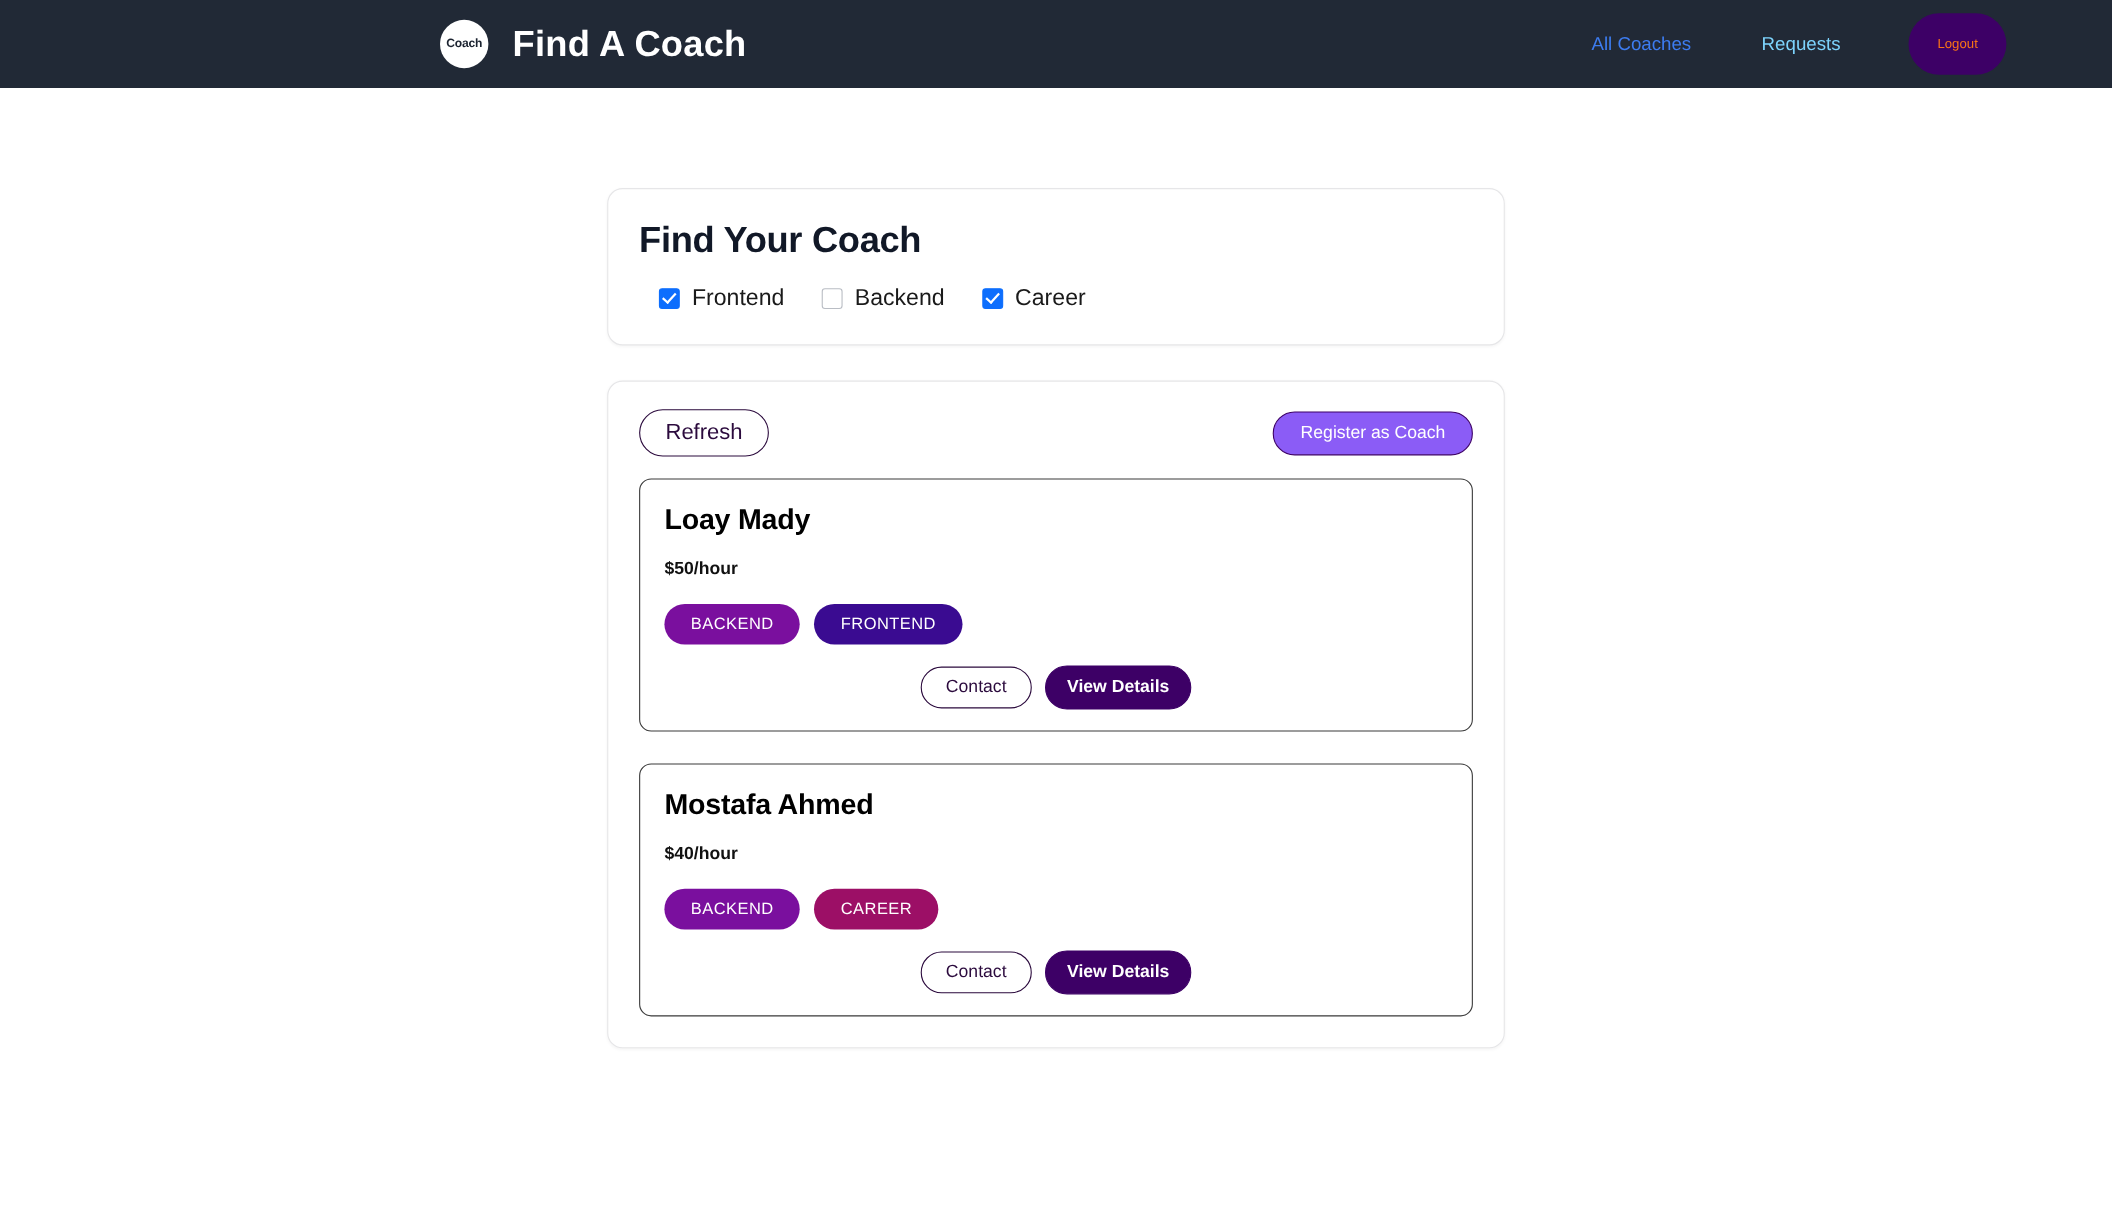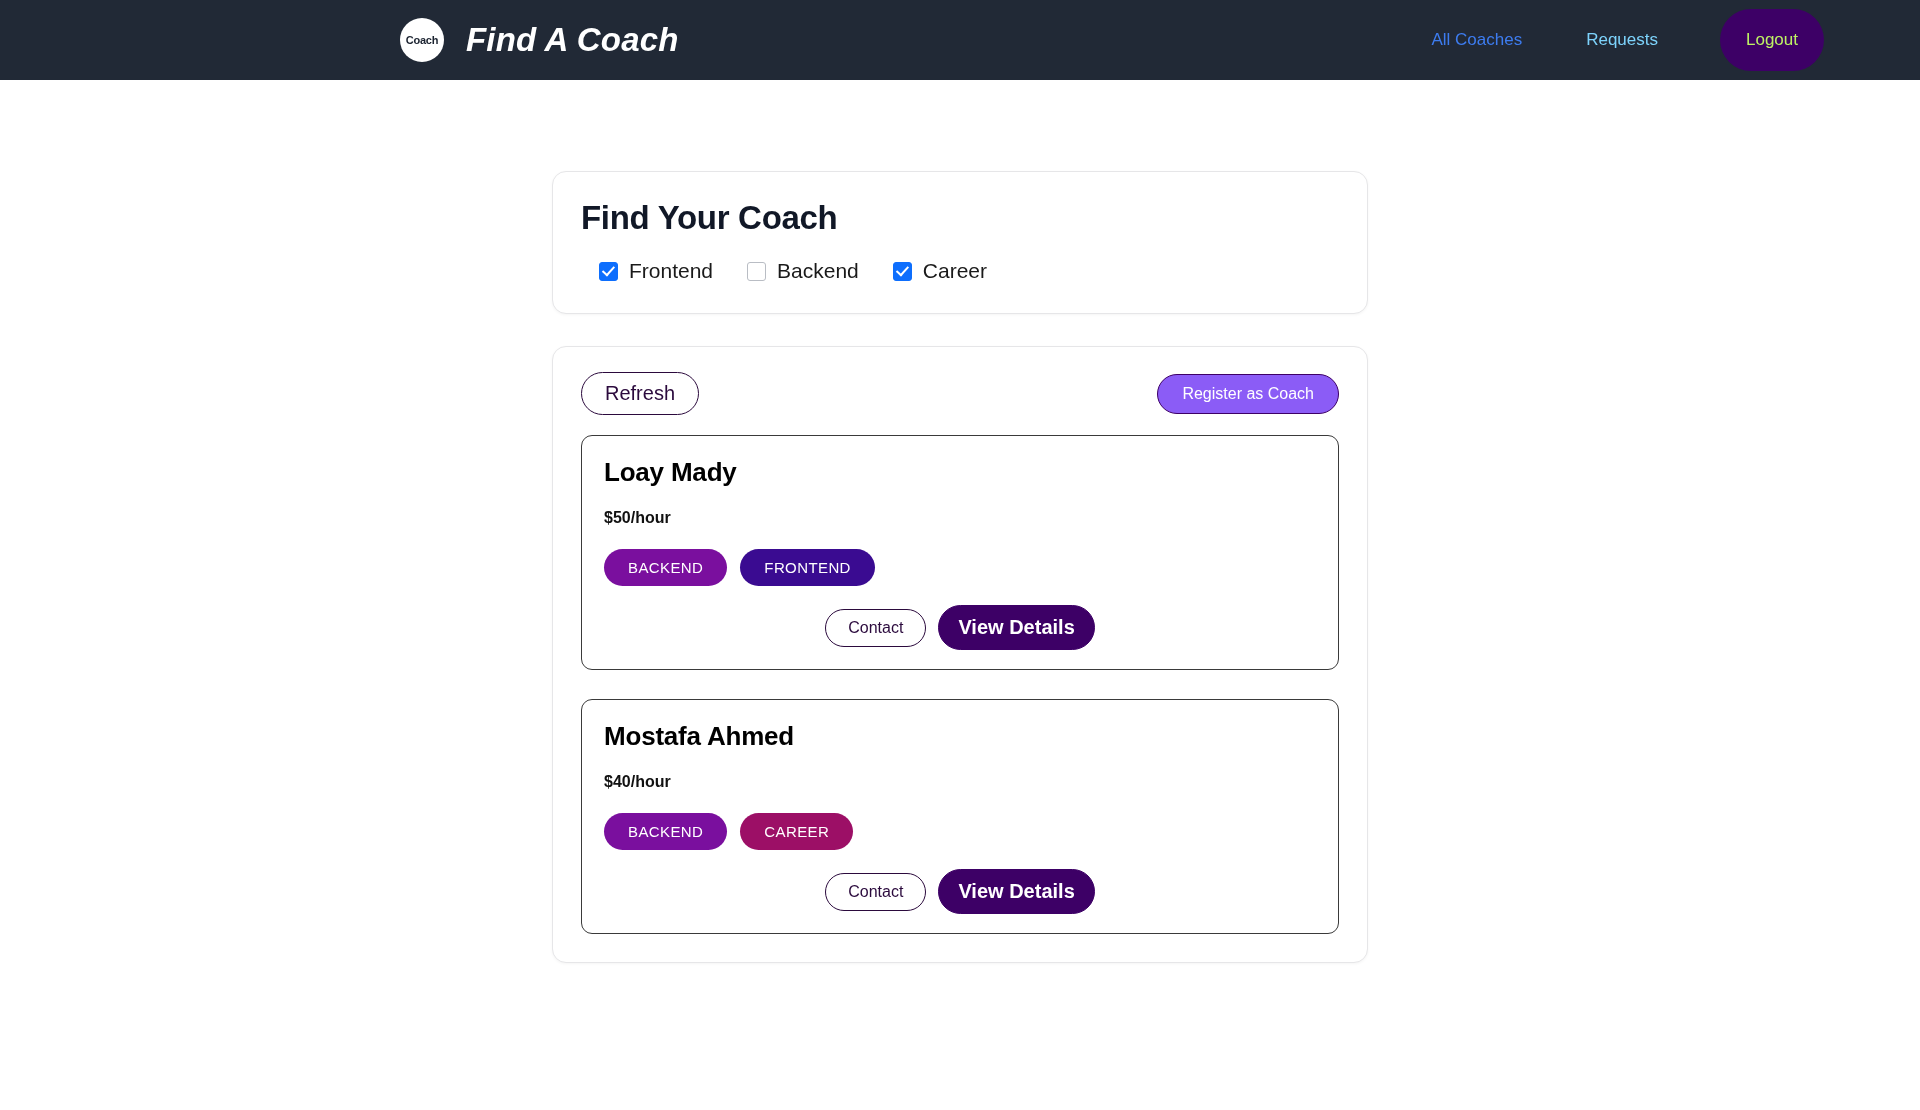--- a/index.html
+++ b/index.html
@@ -40,44 +40,43 @@
     font-size: 11px;
     font-weight: bold;
     color: #1b2330;
     letter-spacing: -0.2px;
   }
   .brand-title {
     margin-left: 22px;
     color: #ffffff;
     font-size: 33px;
     font-weight: bold;
-    font-style: italic;
     letter-spacing: 0.2px;
     white-space: nowrap;
   }
   .nav {
     margin-left: auto;
     display: flex;
     align-items: center;
     gap: 16px;
   }
   .nav-link {
     color: #7dd3fc;
     font-size: 17px;
     text-decoration: none;
     padding: 0 24px;
     white-space: nowrap;
   }
   .nav-link.active { color: #3d7cf0; }
   .logout-btn {
     background: #3d0066;
-    color: #bef264;
+    color: #f97316;
     border: none;
     border-radius: 40px;
-    font-size: 17px;
+    font-size: 12px;
     font-family: inherit;
     padding: 21px 26px;
     margin-left: 22px;
     cursor: pointer;
     white-space: nowrap;
   }
 
   
   .page {
     width: 100%;
@@ -215,21 +214,21 @@
     background: #ffffff;
     color: #2b0a3d;
     border: 1.5px solid #2b0a3d;
     font-size: 16px;
     padding: 9px 22px;
   }
   .btn-details {
     background: #3d0066;
     color: #ffffff;
     border: 1.5px solid #3d0066;
-    font-size: 20px;
+    font-size: 16px;
     font-weight: bold;
     padding: 10px 19px;
   }
 </style>
 </head>
 <body>
 
 <div class="header">
   <div class="brand">
     <div class="logo-circle">

